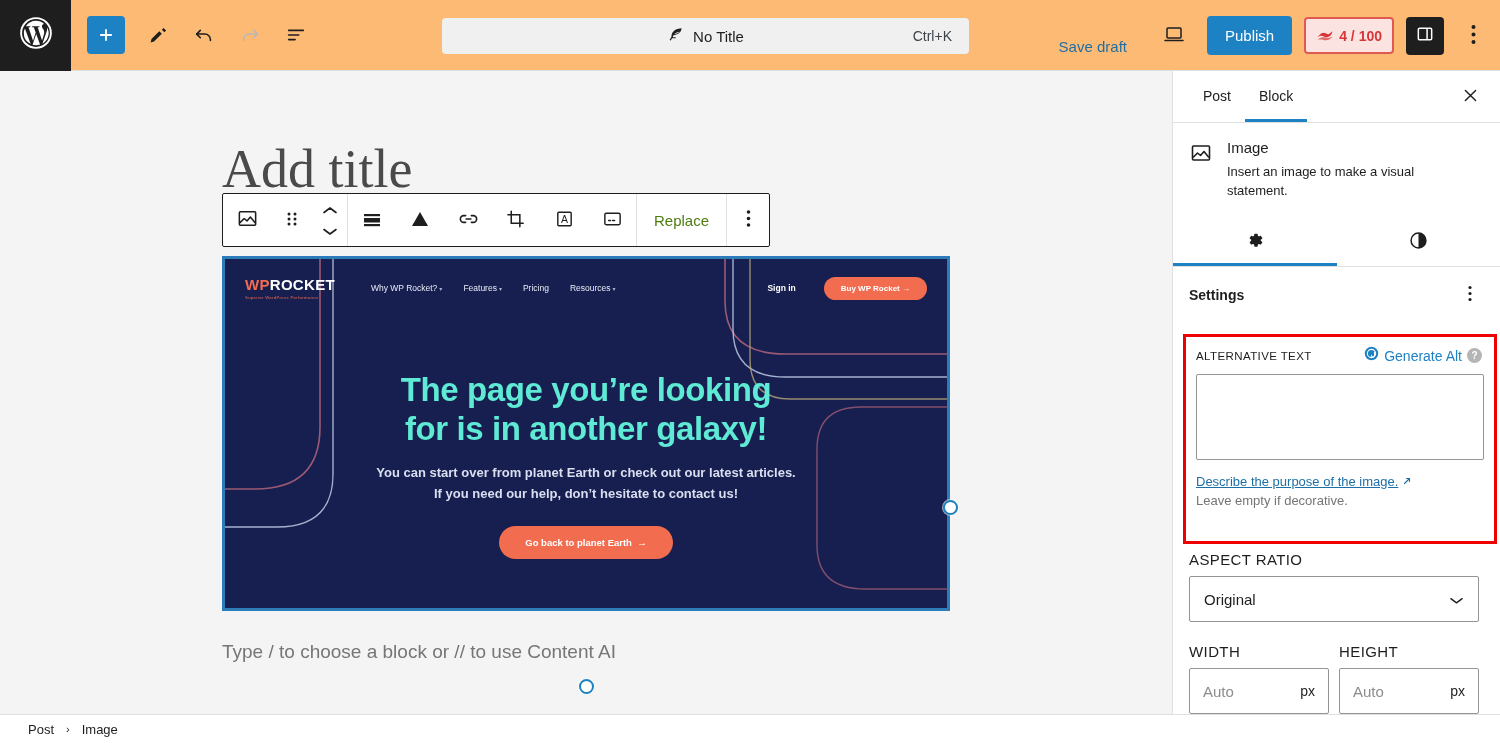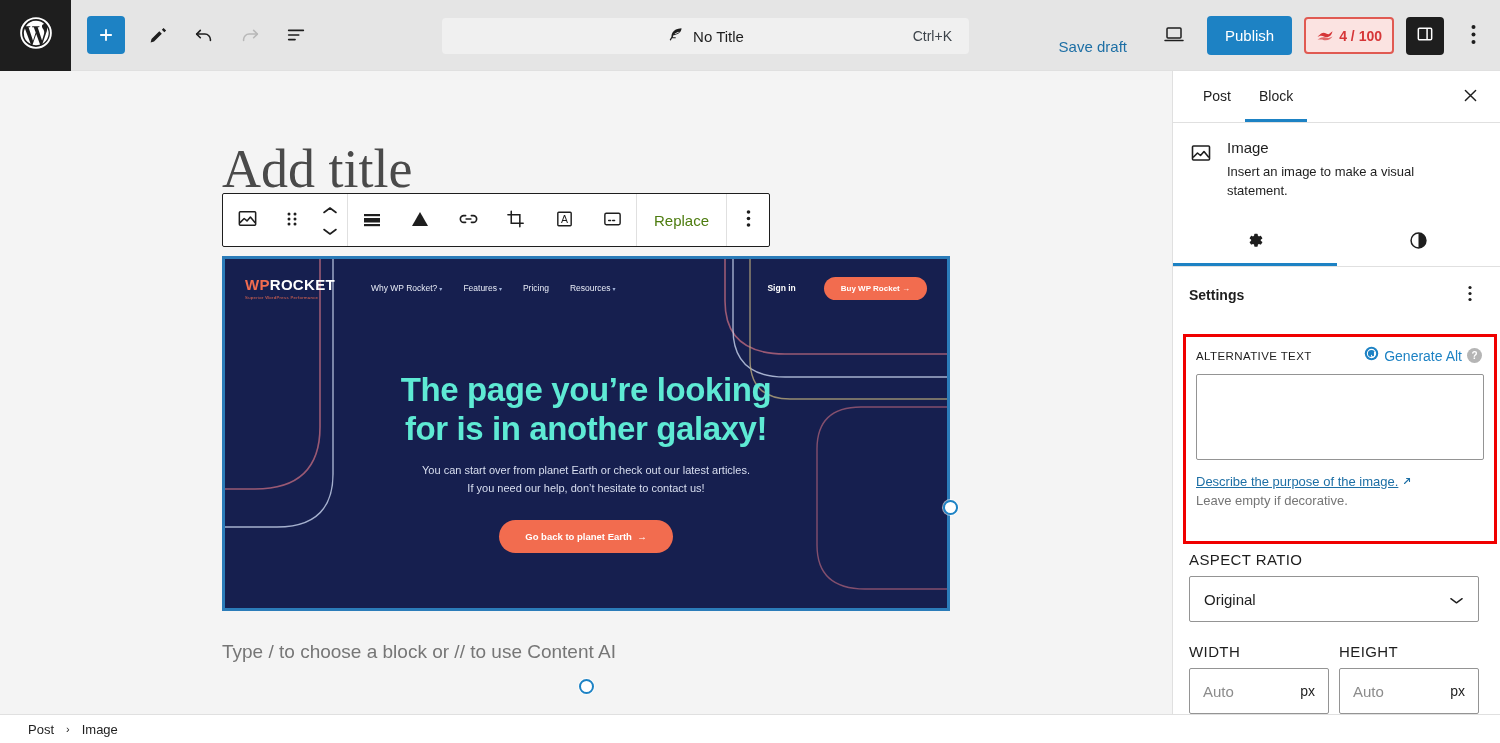--- a/index.html
+++ b/index.html
@@ -6,21 +6,21 @@
   html, body {
     width: 1500px; height: 743px;
     font-family: "Liberation Sans", sans-serif;
     background: #ffffff;
     overflow: hidden;
   }
 
   
   .header {
     position: absolute; top: 0; left: 0; width: 1500px; height: 71px;
-    background: #e5e5e5;
+    background: #fdba74;
     border-bottom: 1px solid #e0e0e0;
     display: flex; align-items: center;
   }
   .wp-logo-btn {
     width: 71px; height: 71px; background: #1e1e1e;
     display: flex; align-items: center; justify-content: center;
     flex: 0 0 71px;
   }
   .wp-logo-btn svg { width: 38px; height: 38px; }
 
@@ -152,21 +152,21 @@
   .wpr-buy {
     background: #f26c4f; color: #fff; font-size: 8px; font-weight: bold;
     border-radius: 20px; padding: 7px 17px; cursor: pointer; white-space: nowrap;
   }
 
   .wpr-body { position: absolute; top: 112px; left: 0; right: 0; text-align: center; }
   .wpr-h1 {
     color: #5eead4; font-size: 33px; font-weight: bold; line-height: 1.17;
     letter-spacing: -.4px;
   }
-  .wpr-sub { color: #d9dff0; font-size: 11px; line-height: 1.62; margin-top: 14px; }
+  .wpr-sub { color: #d9dff0; font-size: 13px; line-height: 1.62; margin-top: 14px; font-weight: bold; }
   .wpr-cta {
     display: inline-block; margin-top: 22px;
     background: #f26c4f; color: #fff; font-size: 9.5px; font-weight: bold;
     border-radius: 22px; padding: 11px 26px; cursor: pointer;
   }
 
   
   .para-placeholder {
     position: absolute; left: 222px; top: 570px;
     font-size: 19px; color: #767676;

